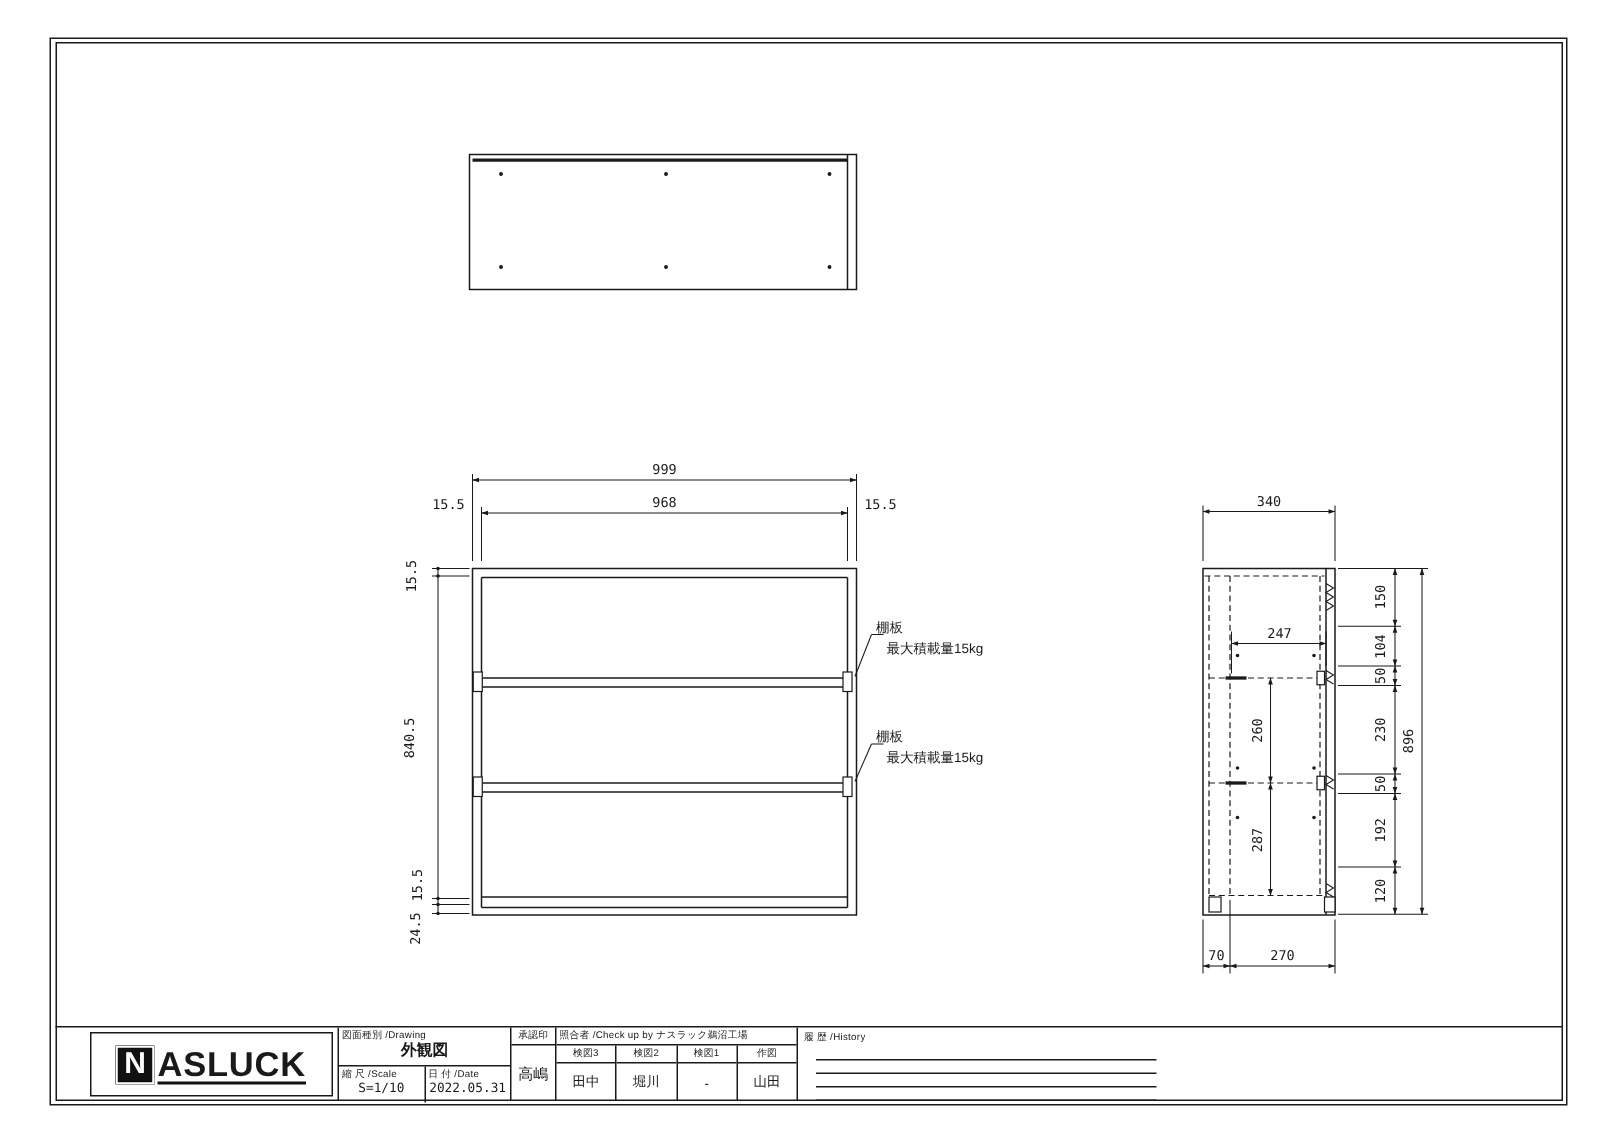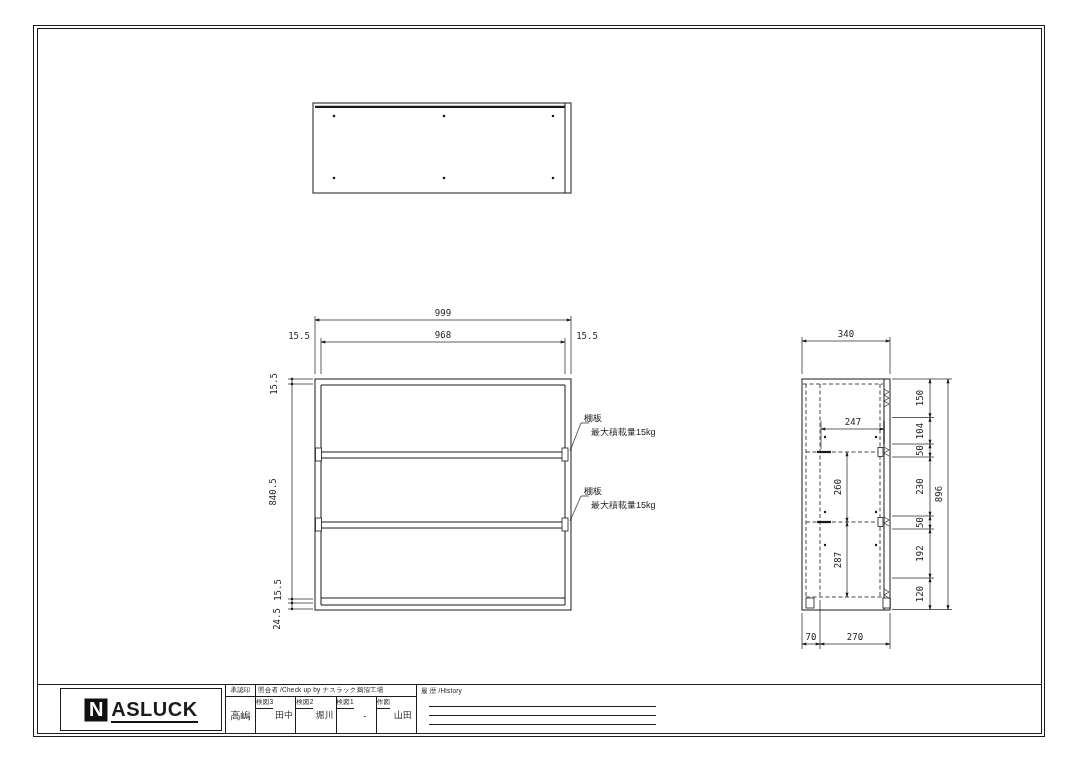--- a/index.html
+++ b/index.html
@@ -25,21 +25,21 @@
                font-family:"Liberation Sans",sans-serif;}
   .tb-cell{box-sizing:border-box;border-left:1px solid #1a1a1a;position:relative;}
   .tb-cell:first-child{border-left:none;}
   .tiny{font-size:6.5px;letter-spacing:0.2px;white-space:nowrap;}
   .c-logo{width:188.5px;}
   .logo-box{position:absolute;left:23px;top:3px;width:160px;height:41px;
             border:1.8px solid #1a1a1a;display:flex;align-items:center;justify-content:center;gap:2px;}
   .logo-n{width:26px;height:26px;background:#111;color:#fff;display:flex;align-items:center;
           justify-content:center;font-weight:900;font-size:20px;
           box-shadow:inset 0 0 0 1.5px #fff, inset 0 0 0 3px #111;}
-  .logo-rest{font-weight:900;font-size:20px;letter-spacing:0.5px;border-bottom:2.5px solid #111;
+  .logo-rest{font-weight:900;font-size:23px;letter-spacing:0.5px;border-bottom:2.5px solid #111;
              line-height:24px;}
   .c-name{width:169px;font-size:9px;}
   .c-name .r1{height:13px;display:flex;align-items:center;padding:0 3px;gap:6px;}
   .c-name .r1 .pname{font-size:10px;margin-left:12px;}
   .c-name .r2{height:12px;display:flex;align-items:center;justify-content:center;
               border-bottom:1px solid #1a1a1a;font-size:8.5px;}
   .c-name .r3{height:11px;display:flex;align-items:center;justify-content:center;font-size:9px;}
   .c-name .r4{height:12px;display:flex;align-items:center;justify-content:center;
               font-size:10px;letter-spacing:0.4px;}
   .c-draw{width:115px;}
@@ -53,21 +53,21 @@
   .c-draw .bcell .tiny{position:absolute;left:2px;top:1px;}
   .c-draw .bval{font-family:"DejaVu Sans Mono",monospace;font-size:8.5px;padding-bottom:4px;}
   .c-appr{width:30px;}
   .c-appr .lbl{height:11px;border-bottom:1px solid #1a1a1a;display:flex;align-items:center;
                justify-content:center;}
   .c-appr .nm{height:37px;display:flex;align-items:center;justify-content:center;font-size:10px;}
   .c-check{width:161px;}
   .c-check .hdr{height:11px;border-bottom:1px solid #1a1a1a;display:flex;align-items:center;
                 padding-left:2px;}
   .c-check .cols{display:flex;height:37px;}
-  .c-check .col{flex:1;border-left:1px solid #1a1a1a;display:flex;}
+  .c-check .col{flex:1;border-left:1px solid #1a1a1a;display:flex;flex-direction:column;}
   .c-check .col:first-child{border-left:none;}
   .c-check .col .clbl{height:11px;border-bottom:1px solid #1a1a1a;display:flex;
                       align-items:center;justify-content:center;}
   .c-check .col .cnm{flex:1;display:flex;align-items:center;justify-content:center;font-size:9px;}
   .c-hist{width:252px;}
   .c-hist .tiny{position:absolute;left:4px;top:2px;}
   .hist-line{position:absolute;left:12px;right:12px;border-top:0.9px solid #1a1a1a;}
   .c-no{width:89.5px;}
   .c-no .tiny{position:absolute;left:4px;top:2px;}
   .no-line{position:absolute;left:6px;right:6px;border-top:0.9px solid #1a1a1a;}
@@ -262,20 +262,36 @@
   <div class="title-block">
 
     <div class="tb-cell c-logo">
       <div class="logo-box">
         <div class="logo-n">N</div>
         <div class="logo-rest">ASLUCK</div>
       </div>
     </div>
 
 
+    <div class="tb-cell c-draw">
+      <div class="top">
+        <span class="tiny">図面種別 /Drawing</span>
+        <span class="dtype">外観図</span>
+      </div>
+      <div class="bot">
+        <div class="bcell scale">
+          <span class="tiny">縮 尺 /Scale</span>
+          <span class="bval">S=1/10</span>
+        </div>
+        <div class="bcell">
+          <span class="tiny">日 付 /Date</span>
+          <span class="bval">2022.05.31</span>
+        </div>
+      </div>
+    </div>
 
     <div class="tb-cell c-appr">
       <div class="lbl tiny">承認印</div>
       <div class="nm">高嶋</div>
     </div>
 
     <div class="tb-cell c-check">
       <div class="hdr tiny">照合者 /Check up by ナスラック鵜沼工場</div>
       <div class="cols">
         <div class="col">

